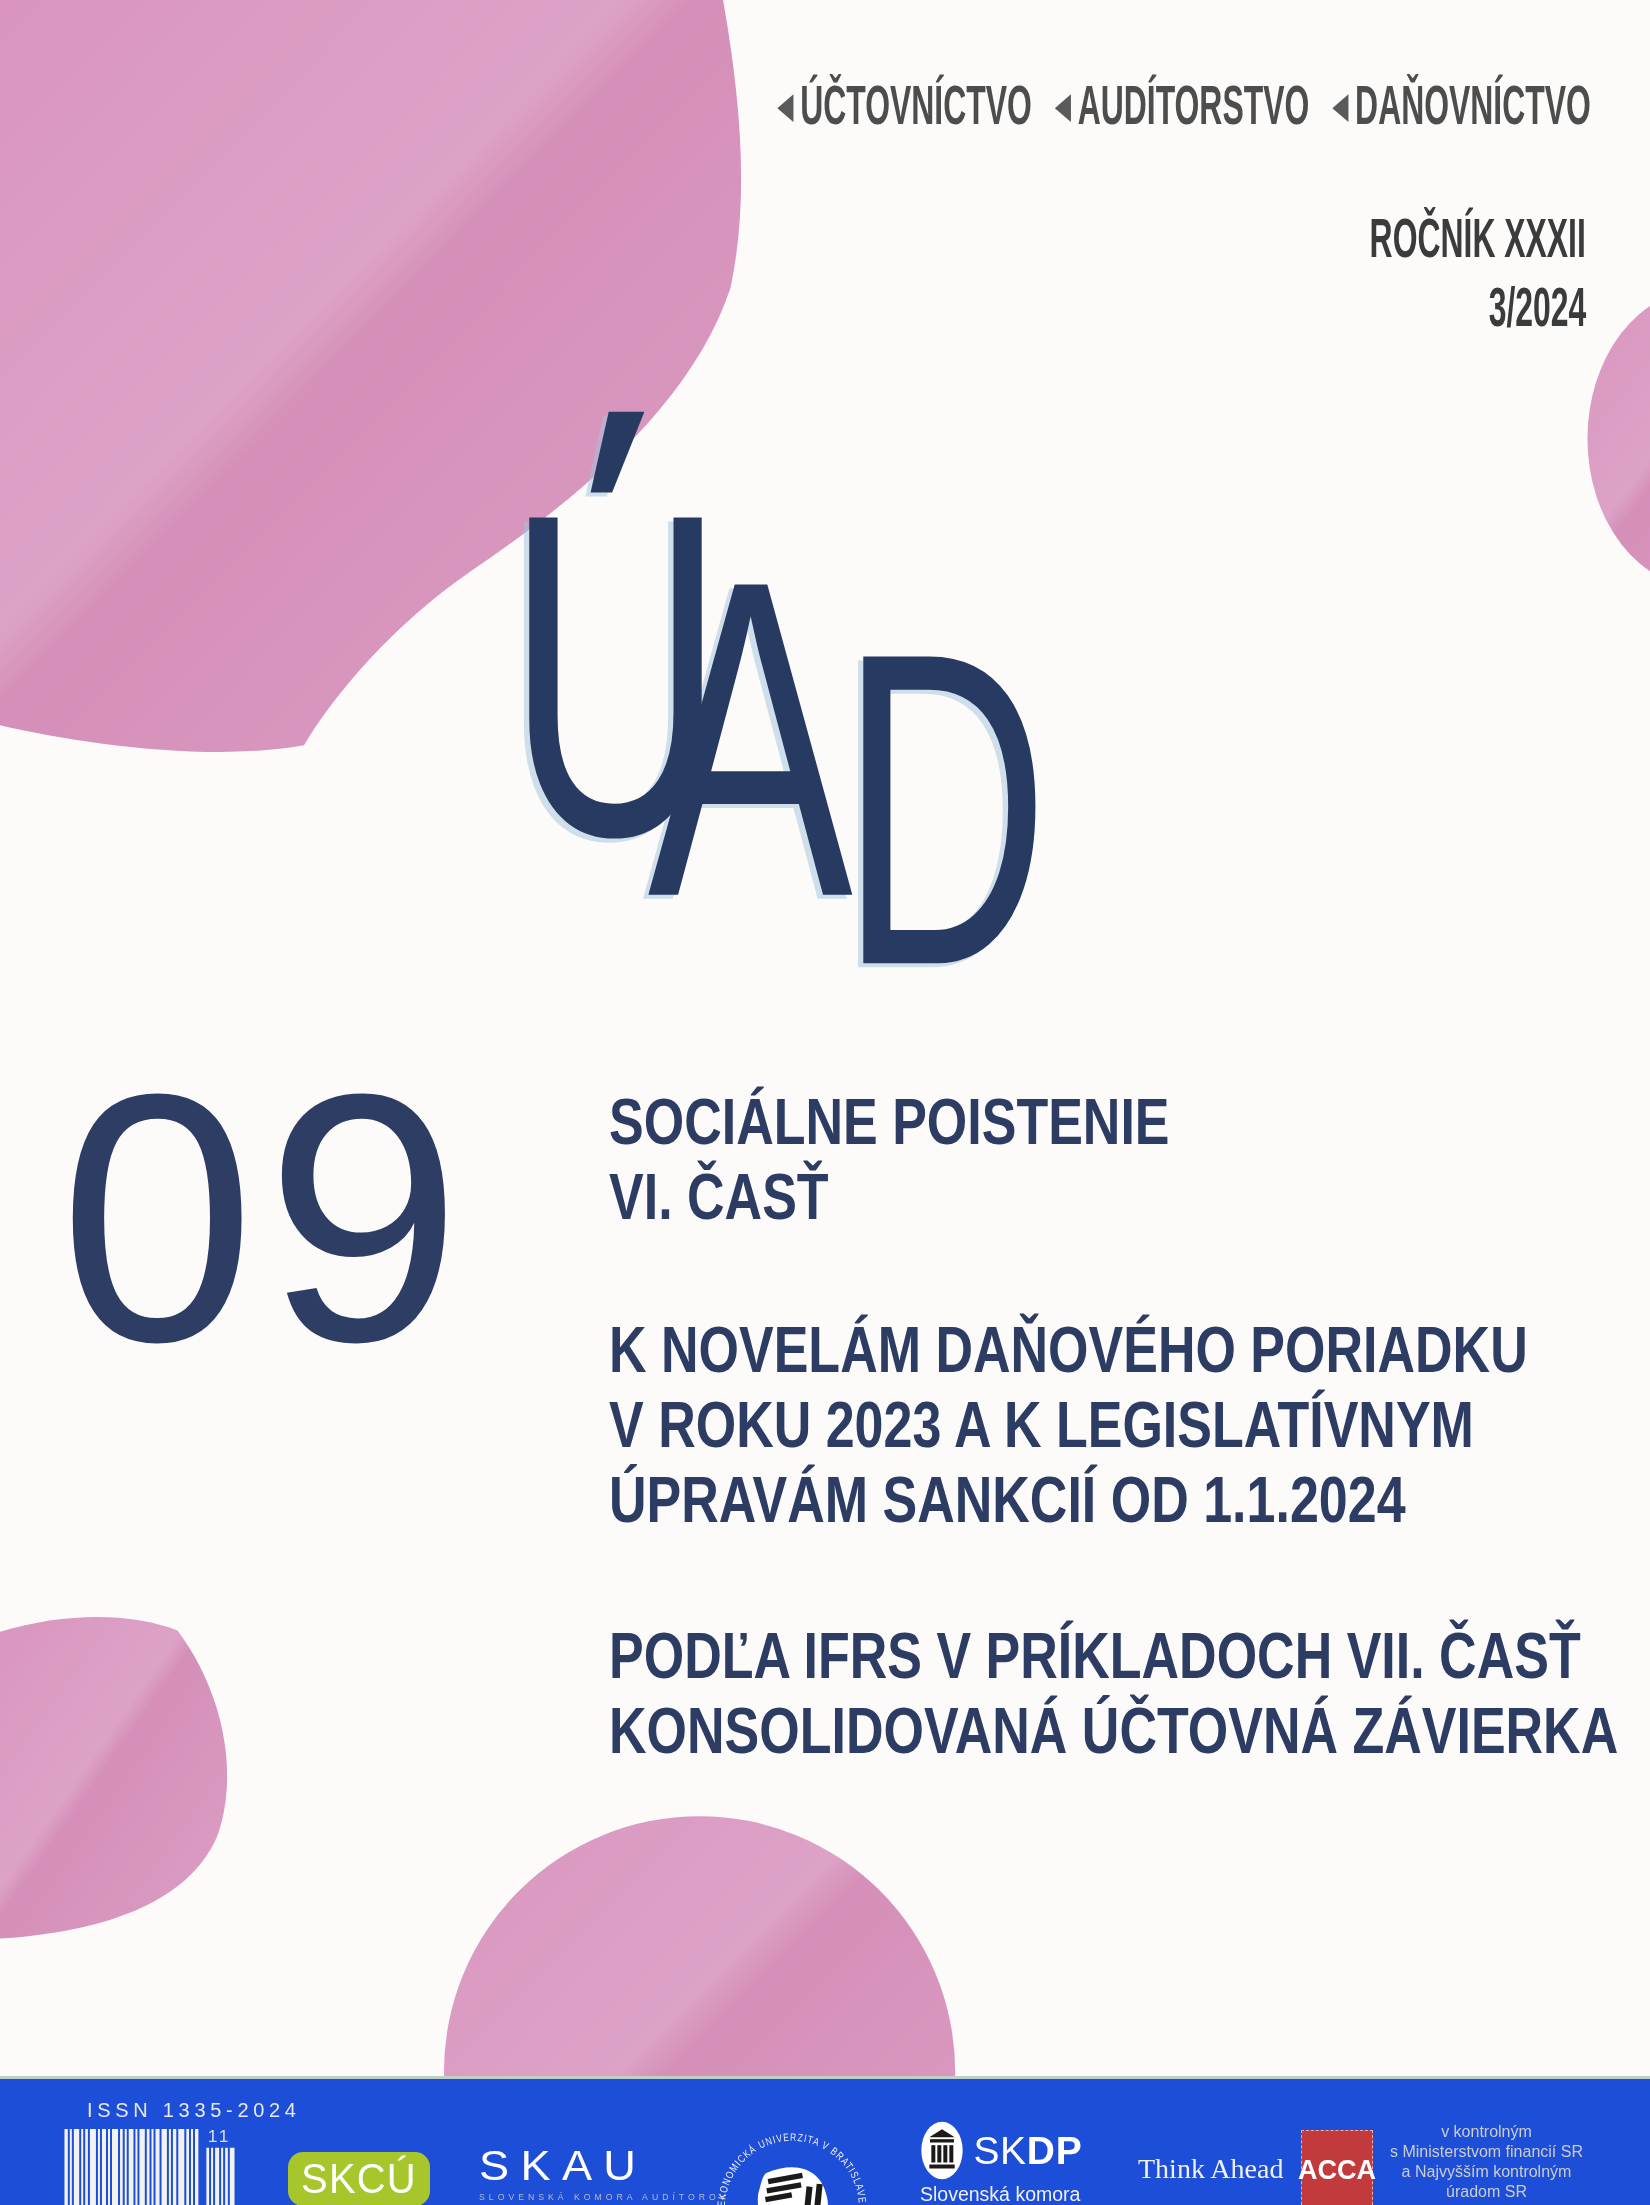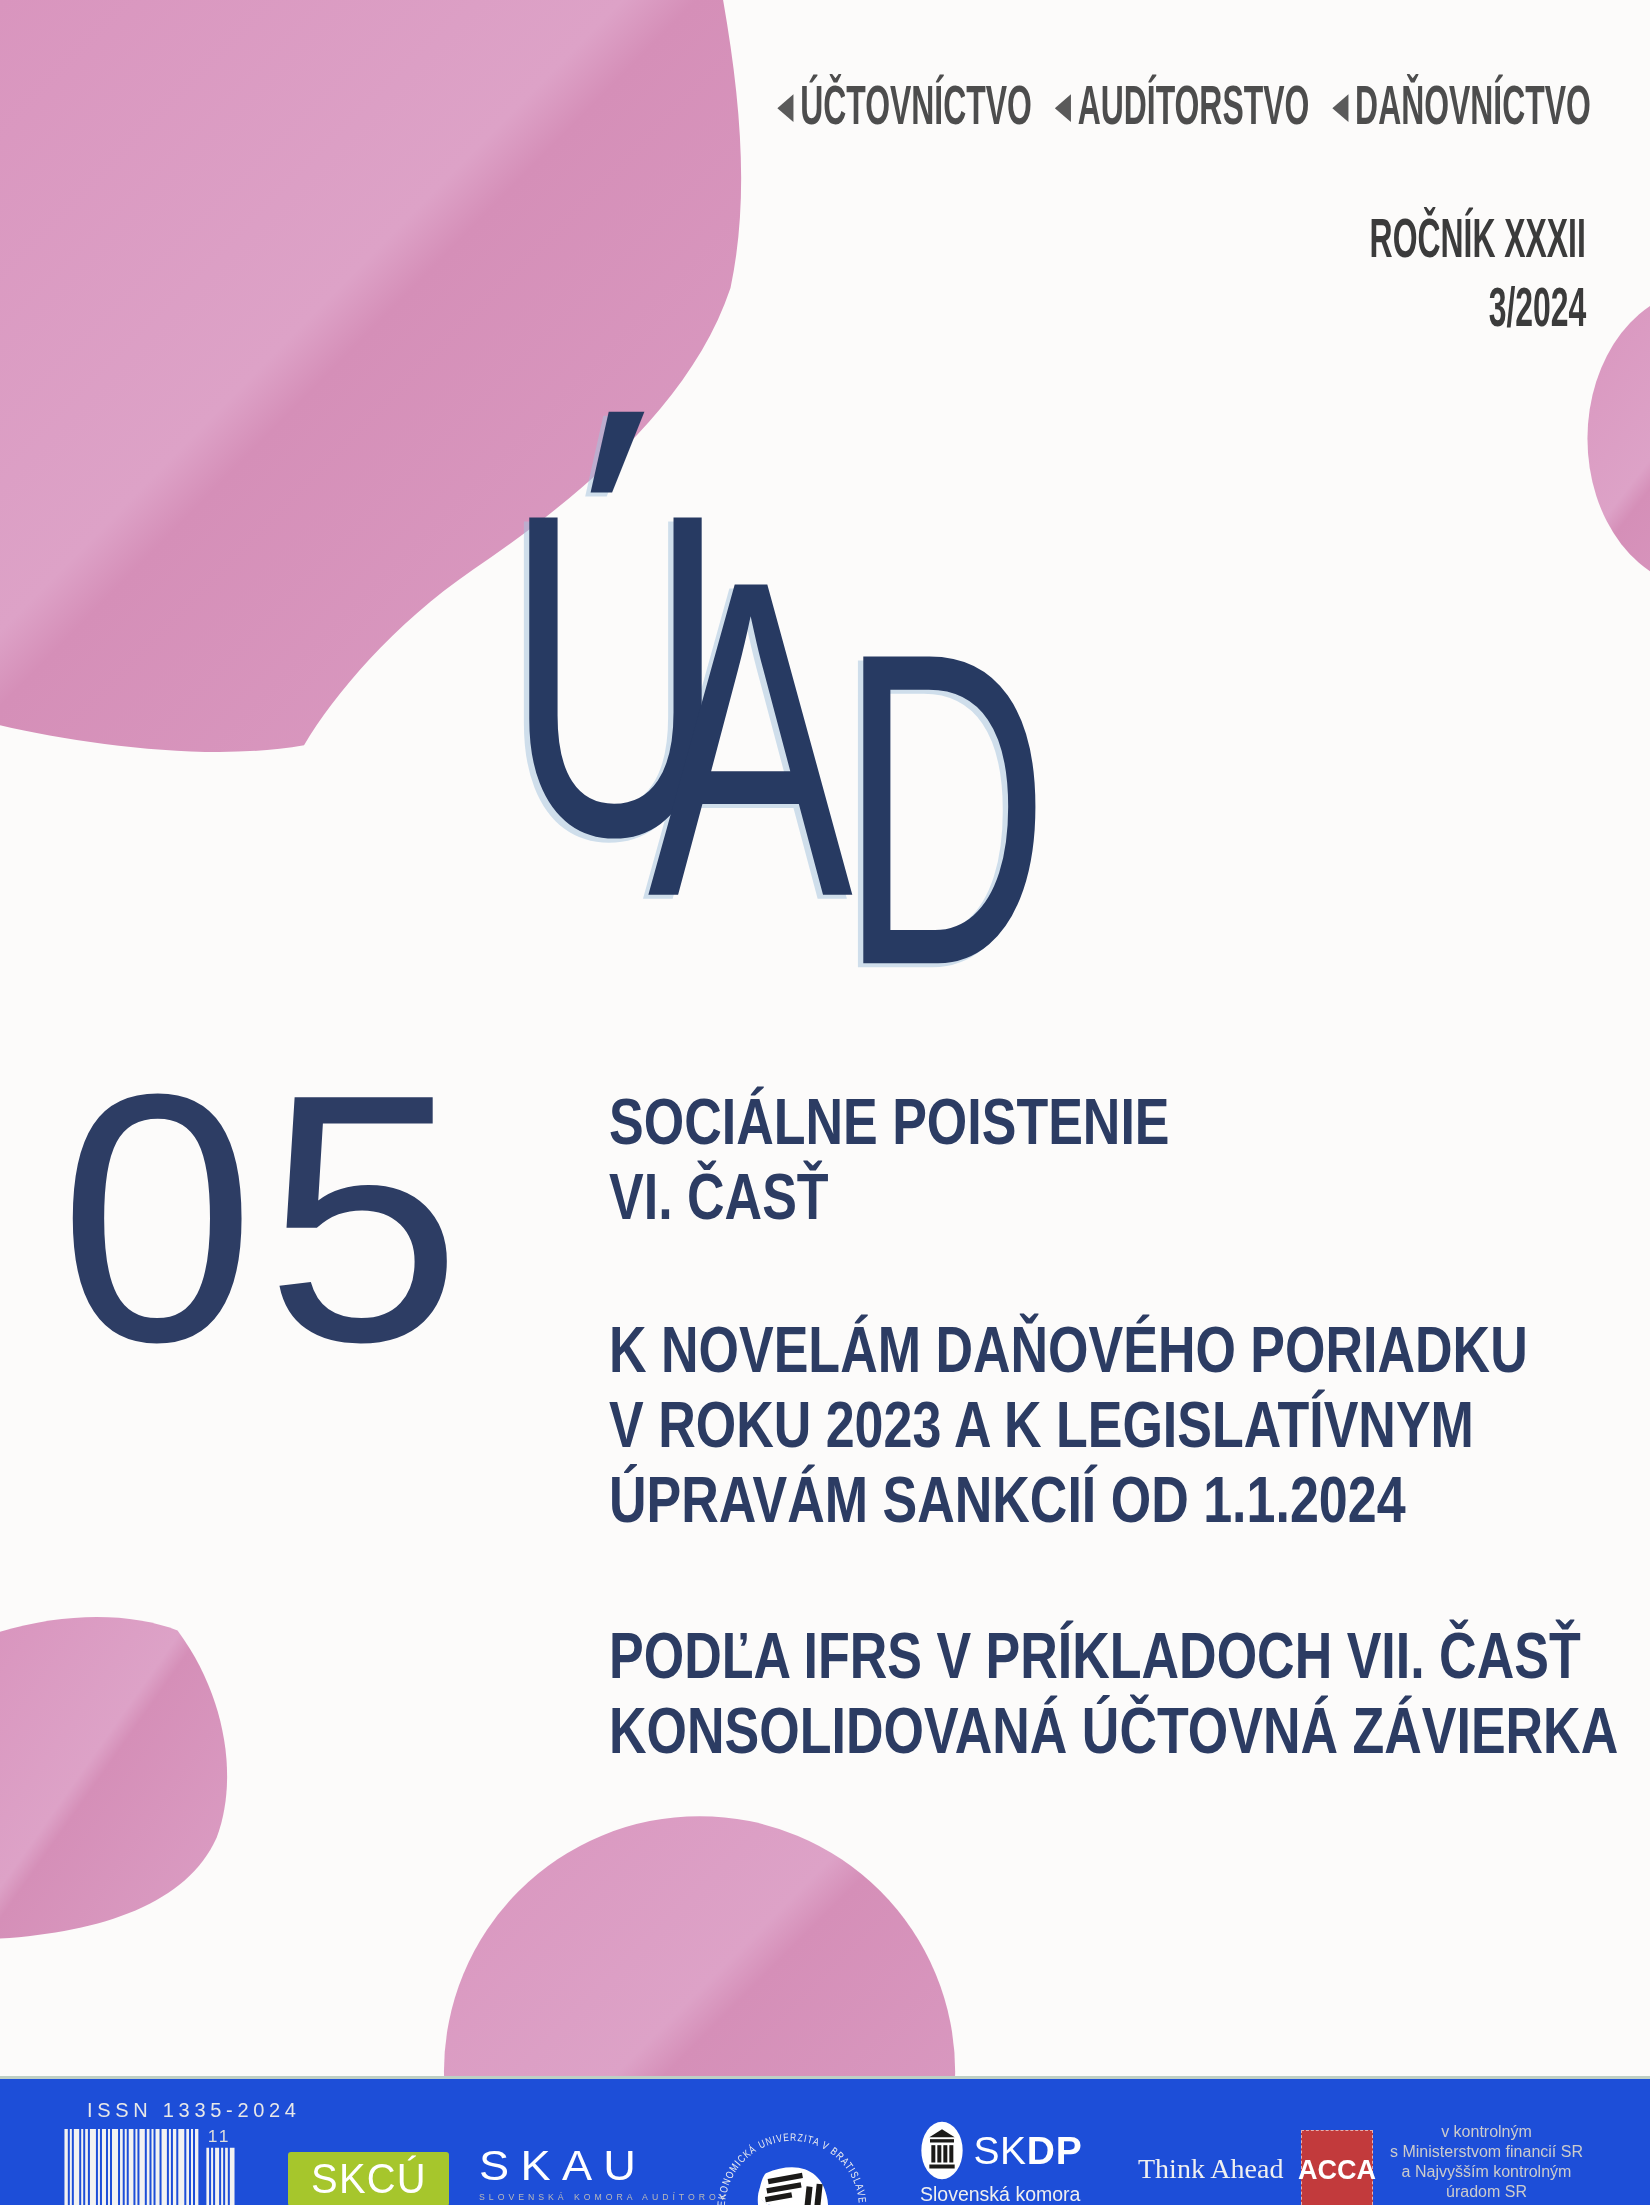--- a/index.html
+++ b/index.html
@@ -38,22 +38,22 @@
 
   
   .footer {
     position:absolute; left:0; top:2076px; width:1650px; height:129px;
     background:#1d4ed8; border-top:3.4px solid #becfc4; box-sizing:border-box;
     color:#e6e6e6; overflow:hidden;
   }
   .issn { position:absolute; left:87px; top:20px; font-size:20px; letter-spacing:4.7px; color:#e8e8e8; }
   .barcode { position:absolute; left:64px; top:50px; }
   .skcu-box {
-    position:absolute; left:288px; top:73px; width:161px; height:54px;
-    background:#a6c62c; border-radius:3px; text-align:center;
+    position:absolute; left:288px; top:73px; width:142px; height:54px;
+    background:#a6c62c; border-radius:15px; text-align:center;
   }
   .skcu-box span {
     display:inline-block; color:#fff; font-size:42px; line-height:54px;
     transform:scaleX(.95); letter-spacing:1.3px; font-weight:400;
   }
   .skau { position:absolute; left:479px; top:65px; width:202px; }
   .skau-name { font-size:43px; line-height:43px; letter-spacing:10.8px; color:#fff; font-weight:400; transform:scaleX(1.05); transform-origin:left; }
   .skau-sub { margin-top:5.4px; font-size:8.7px; letter-spacing:4px; color:#b9b9b9; white-space:nowrap; }
   .uni-badge { position:absolute; left:698px; top:15px; }
   .skdp { position:absolute; left:920px; top:42px; }
@@ -109,21 +109,21 @@
       <polygon points="905,612 958,612 910,732 878,732"></polygon>
     </g>
     <g fill="#273a62">
       <text x="752" y="1240" font-size="684" textLength="326" lengthAdjust="spacingAndGlyphs" font-family="Liberation Sans, sans-serif">U</text>
       <text x="963" y="1330" font-size="670" textLength="305" lengthAdjust="spacingAndGlyphs" font-family="Liberation Sans, sans-serif">A</text>
       <text x="1248" y="1432" font-size="663" textLength="312" lengthAdjust="spacingAndGlyphs" font-family="Liberation Sans, sans-serif">D</text>
       <polygon points="905,612 958,612 910,732 878,732"></polygon>
     </g>
   </svg>
 
-  <div class="issue-number">05</div>
+  <div class="issue-number">09</div>
 
   <div class="articles">
     <div class="article">
       <div class="t-line"><span>SOCIÁLNE POISTENIE</span></div>
       <div class="t-line"><span>VI. ČASŤ</span></div>
     </div>
     <div class="article">
       <div class="t-line"><span>K NOVELÁM DAŇOVÉHO PORIADKU</span></div>
       <div class="t-line"><span>V ROKU 2023 A K LEGISLATÍVNYM</span></div>
       <div class="t-line"><span>ÚPRAVÁM SANKCIÍ OD 1.1.2024</span></div>

